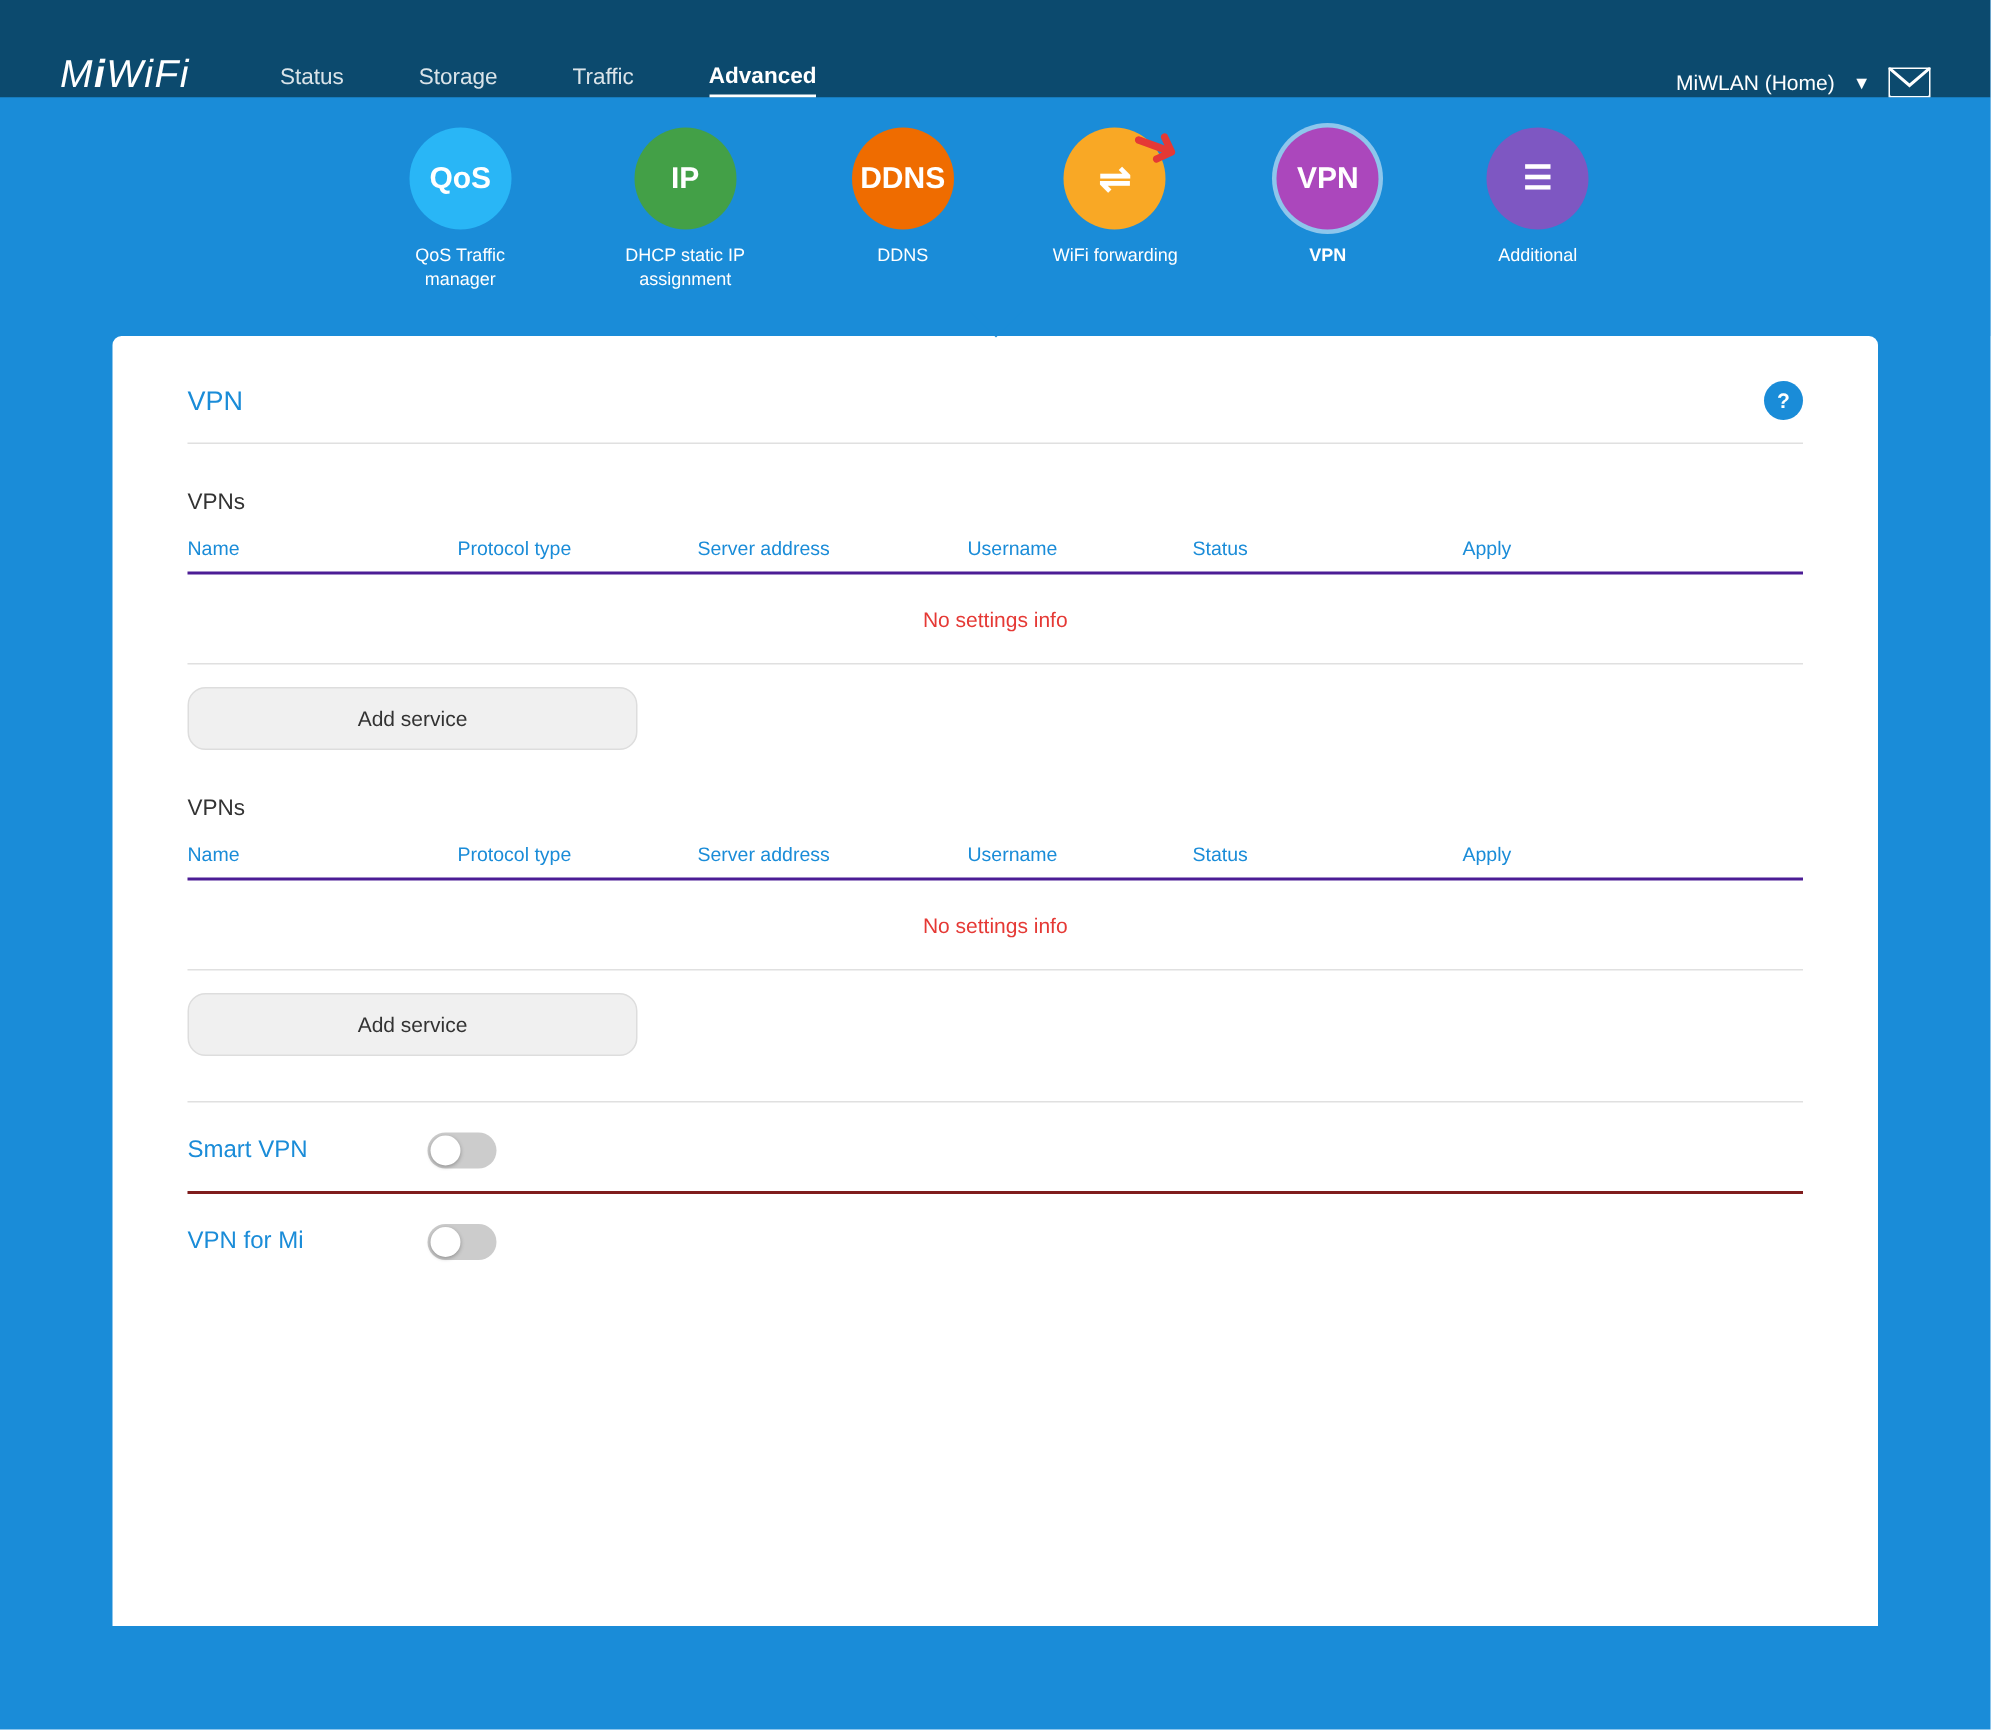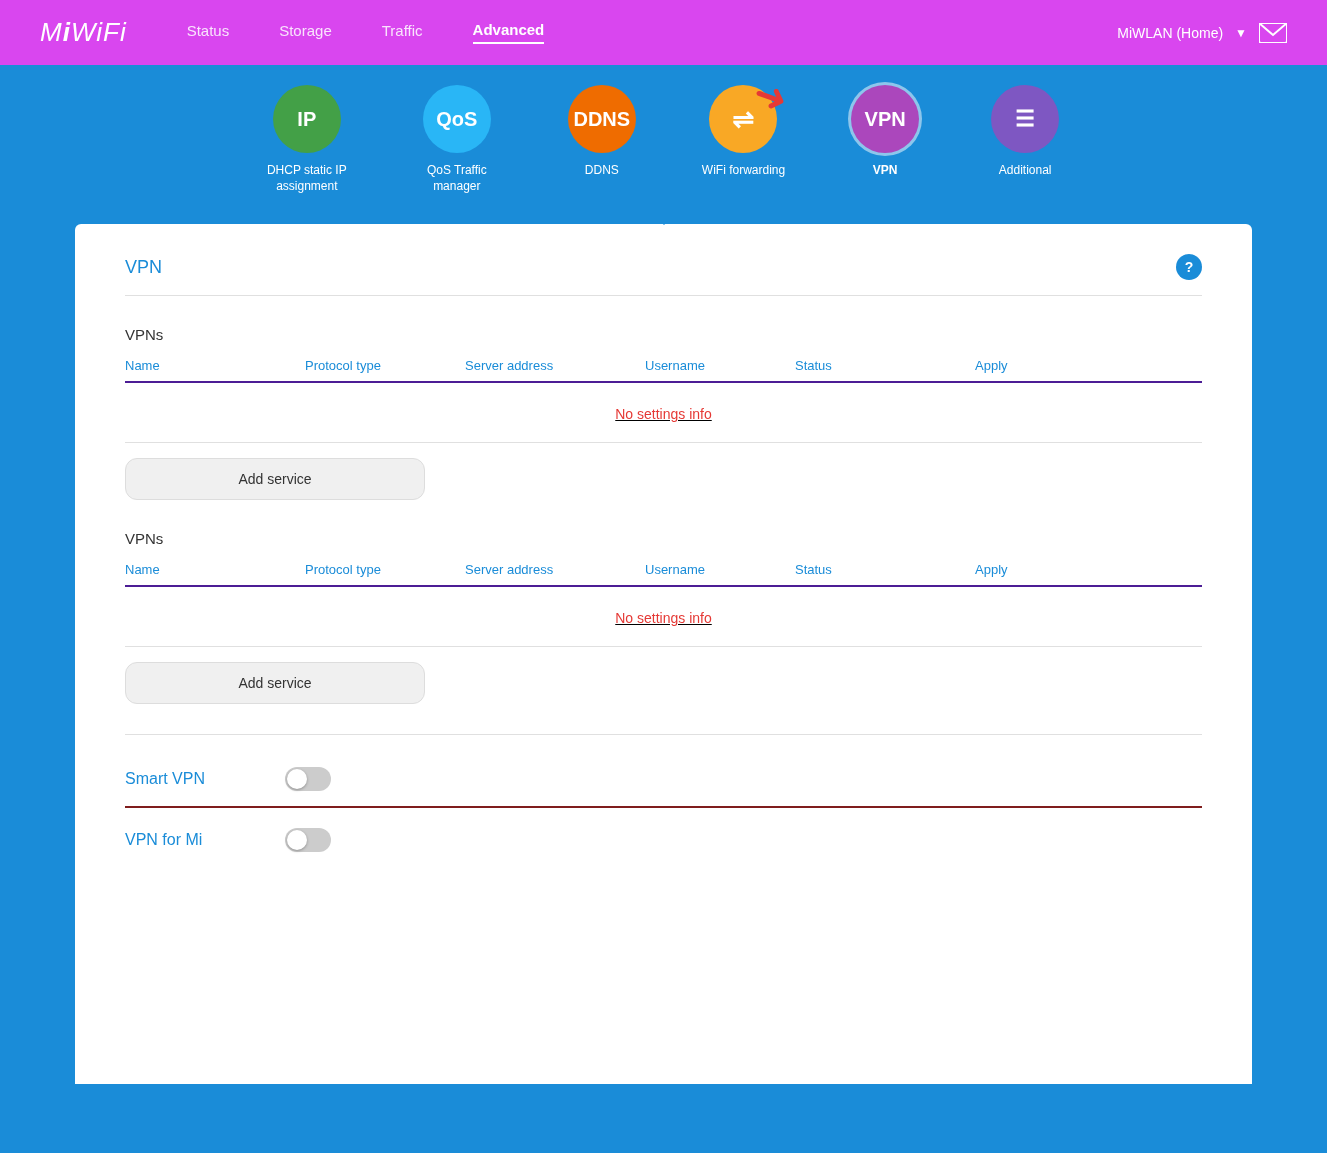--- a/index.html
+++ b/index.html
@@ -7,24 +7,24 @@
       font-family: -apple-system, BlinkMacSystemFont, 'Segoe UI', sans-serif;
       background: #1a8cd8;
       min-height: 1153px;
       width: 1327px;
       overflow-x: hidden;
     }
 
     
     .header {
       display: flex;
-      align-items: center;
+      align-items: flex-end;
       padding: 0 40px;
       height: 65px;
-      background: #d946ef;
+      background: #0c4a6e;
     }
     .logo {
       color: white;
       font-size: 26px;
       font-weight: 300;
       letter-spacing: 1px;
       margin-right: 60px;
       font-style: italic;
     }
     .logo span { font-weight: 700; }
@@ -173,23 +173,22 @@
     }
     .table-header-cell {
       font-size: 13px;
       color: #1a8cd8;
       font-weight: 400;
     }
     .table-body {
       border-bottom: 1px solid #e0e0e0;
       min-height: 60px;
       display: flex;
-      align-items: flex-end;
+      align-items: center;
       justify-content: center;
-      text-decoration: underline;
     }
     .no-settings {
       font-size: 14px;
       color: #e53935;
       text-align: center;
       padding: 20px 0;
     }
     .add-service-btn {
       margin-top: 15px;
       background: #f0f0f0;
@@ -199,21 +198,21 @@
       text-align: center;
       font-size: 14px;
       color: #333;
       cursor: pointer;
       border-radius: 12px;
     }
 
     
     .smart-vpn-section {
       margin-top: 20px;
-      padding-top: 32px;
+      padding-top: 20px;
       border-top: 1px solid #e0e0e0;
     }
     .smart-vpn-row {
       display: flex;
       align-items: center;
       gap: 20px;
       margin-bottom: 15px;
     }
     .smart-vpn-label {
       font-size: 16px;
@@ -300,31 +299,31 @@
       </svg>
     </div>
   </div>
 </div>
 
 <div class="icon-nav">
 
   <div class="red-arrow" style="position:absolute;top:8px;left:calc(50% + 30px);transform:rotate(20deg);font-size:40px;color:#e53935;">➜</div>
 
   <div class="icon-nav-item">
+    <div class="icon-circle" style="background:#29b6f6;">
+      <span>QoS</span>
+    </div>
+    <span class="icon-label">QoS Traffic manager</span>
+  </div>
+
+  <div class="icon-nav-item">
     <div class="icon-circle" style="background:#43a047;">
       <span>IP</span>
     </div>
     <span class="icon-label">DHCP static IP assignment</span>
-  </div>
-
-  <div class="icon-nav-item">
-    <div class="icon-circle" style="background:#29b6f6;">
-      <span>QoS</span>
-    </div>
-    <span class="icon-label">QoS Traffic manager</span>
   </div>
 
   <div class="icon-nav-item">
     <div class="icon-circle" style="background:#ef6c00;">
       <span>DDNS</span>
     </div>
     <span class="icon-label">DDNS</span>
   </div>
 
   <div class="icon-nav-item">

